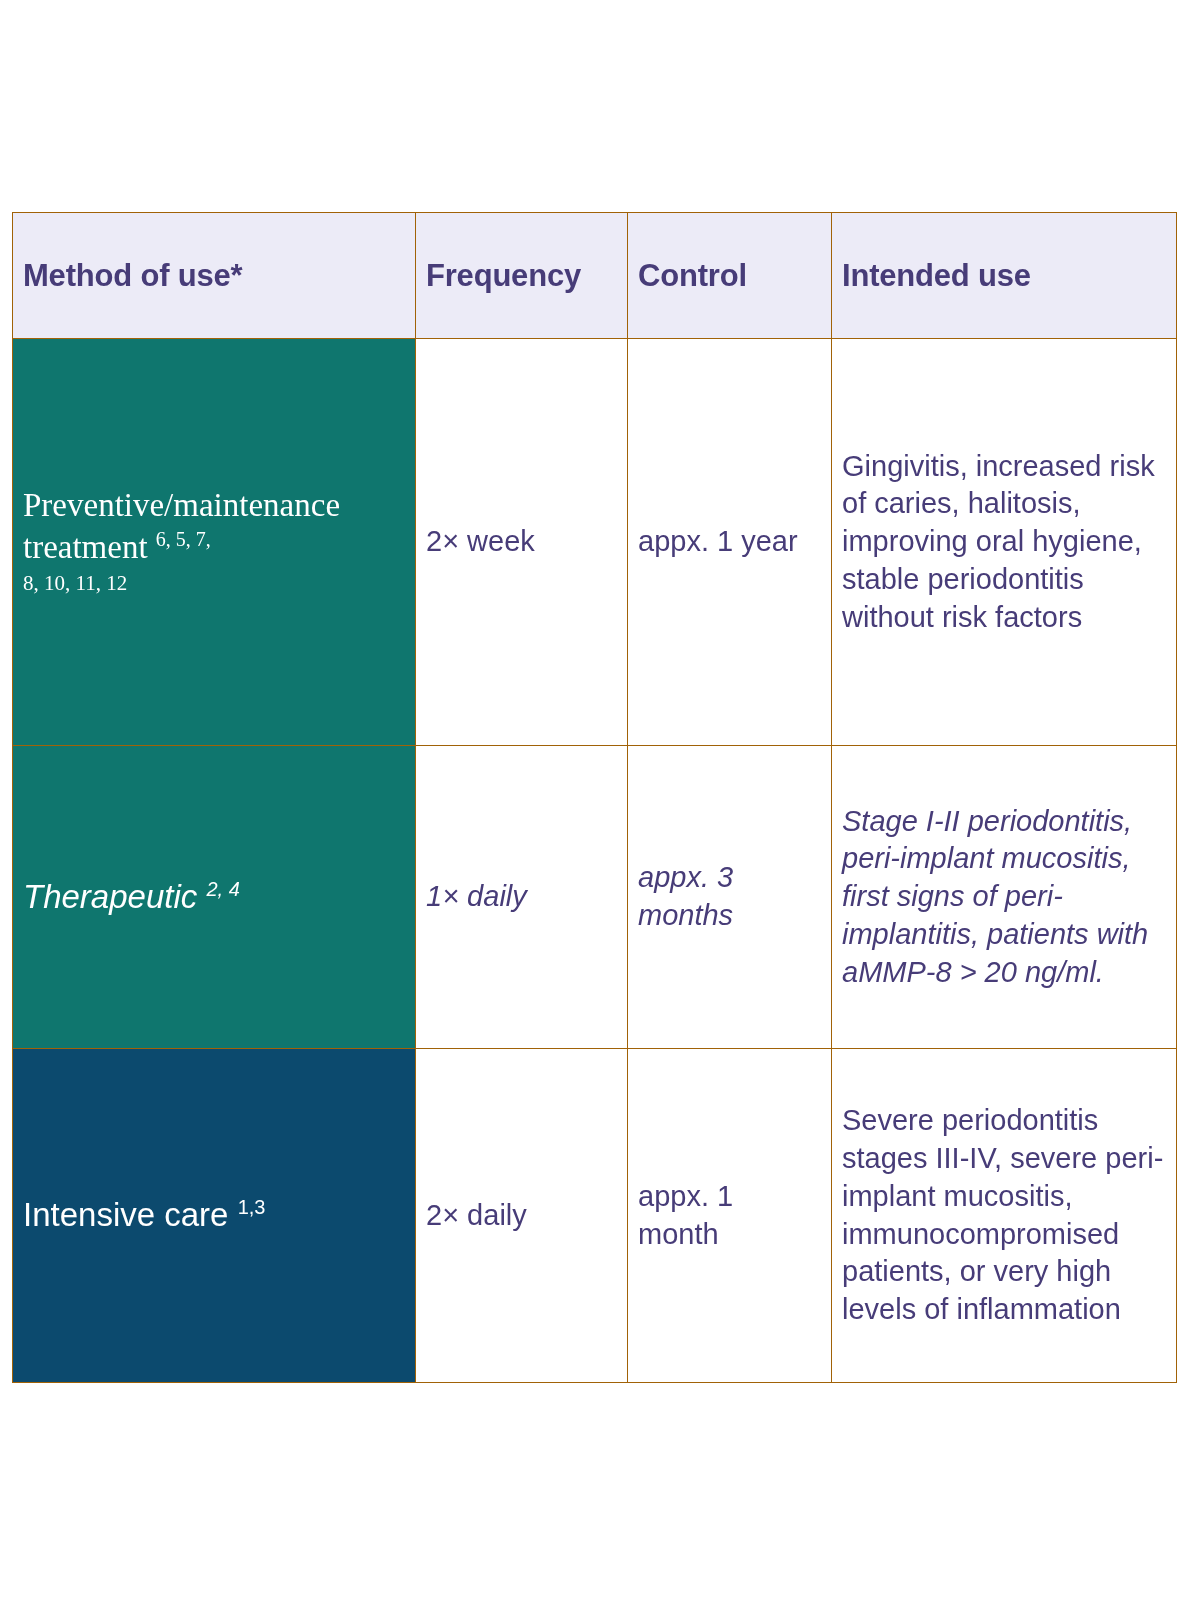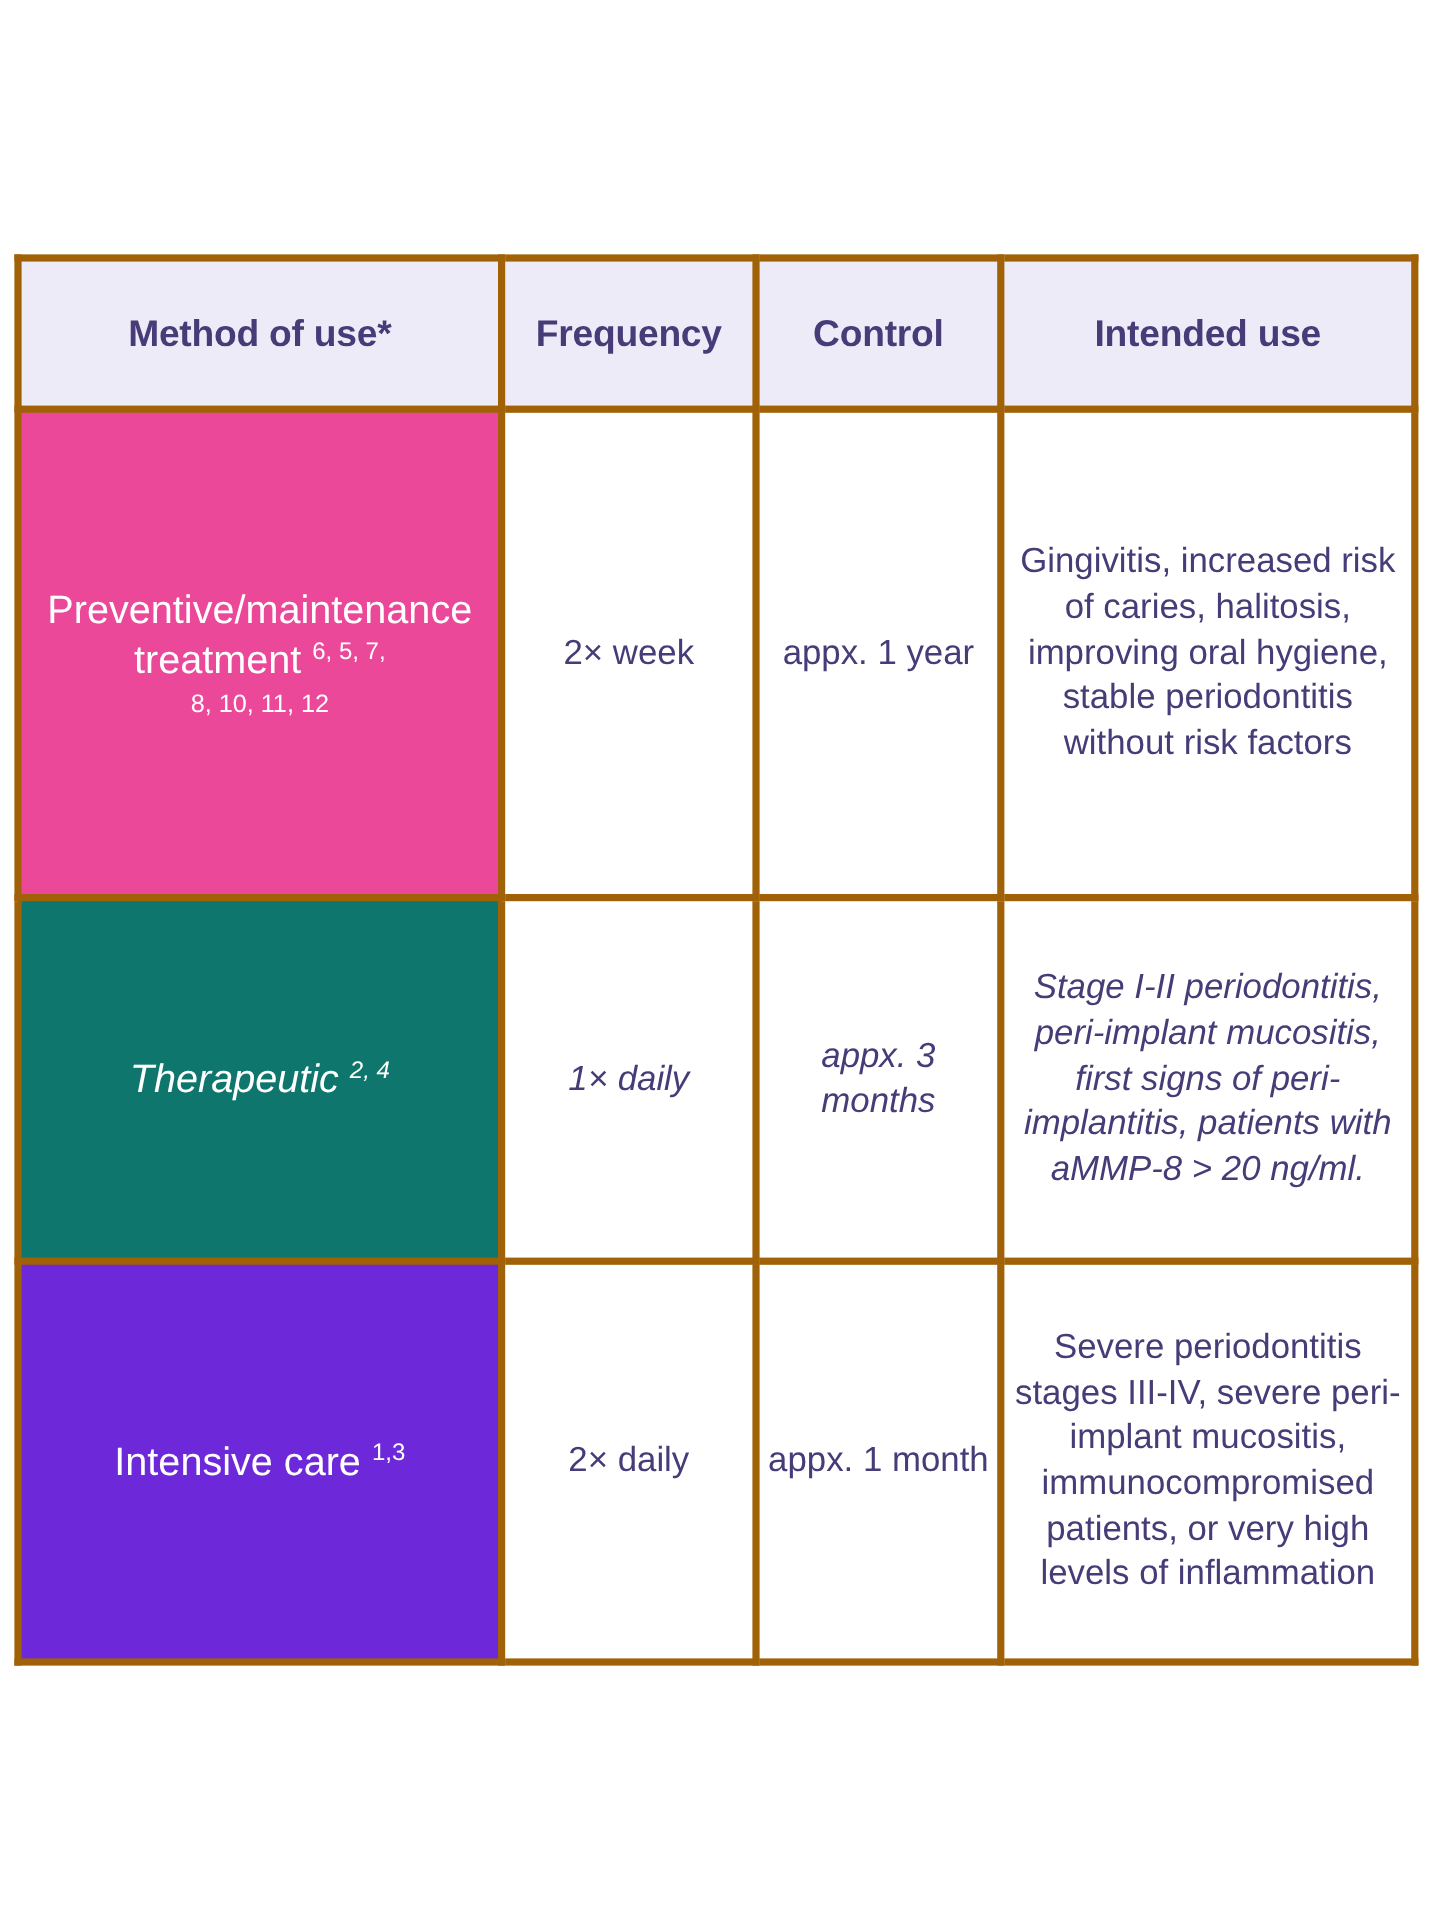--- a/index.html
+++ b/index.html
@@ -35,24 +35,24 @@
     width: 1164px;
   }
 
   table.method-table col.c1 { width: 403px; }
   table.method-table col.c2 { width: 212px; }
   table.method-table col.c3 { width: 204px; }
   table.method-table col.c4 { width: 345px; }
 
   table.method-table th,
   table.method-table td {
-    border: 6px solid #a16207;
-    text-align: center;
+    border: 1px solid #a16207;
+    text-align: left;
     vertical-align: middle;
-    padding: 6px 0;
+    padding: 6px 10px;
     box-sizing: border-box;
   }
 
   thead th {
     background: #ecebf7;
     color: #473c78;
     font-size: 31px;
     font-weight: bold;
     height: 126px;
     letter-spacing: -0.2px;
@@ -73,23 +73,23 @@
   tr.row-intensive  td { height: 334px; }
 
   
   td.label-cell {
     color: #ffffff;
     font-size: 33px;
     line-height: 1.28;
     border-color: #9a96c8;
     padding: 6px 8px;
   }
-  td.label-preventive { background: #ec4899; }
+  td.label-preventive { background: #0f766e; font-family: Liberation Serif, serif; }
   td.label-therapeutic { background: #0f766e; }
-  td.label-intensive  { background: #6d28d9; }
+  td.label-intensive  { background: #0c4a6e; }
 
   .sup {
     font-size: 20px;
     vertical-align: super;
     line-height: 0;
   }
   .sup-line {
     display: block;
     font-size: 21px;
     line-height: 1.5;

